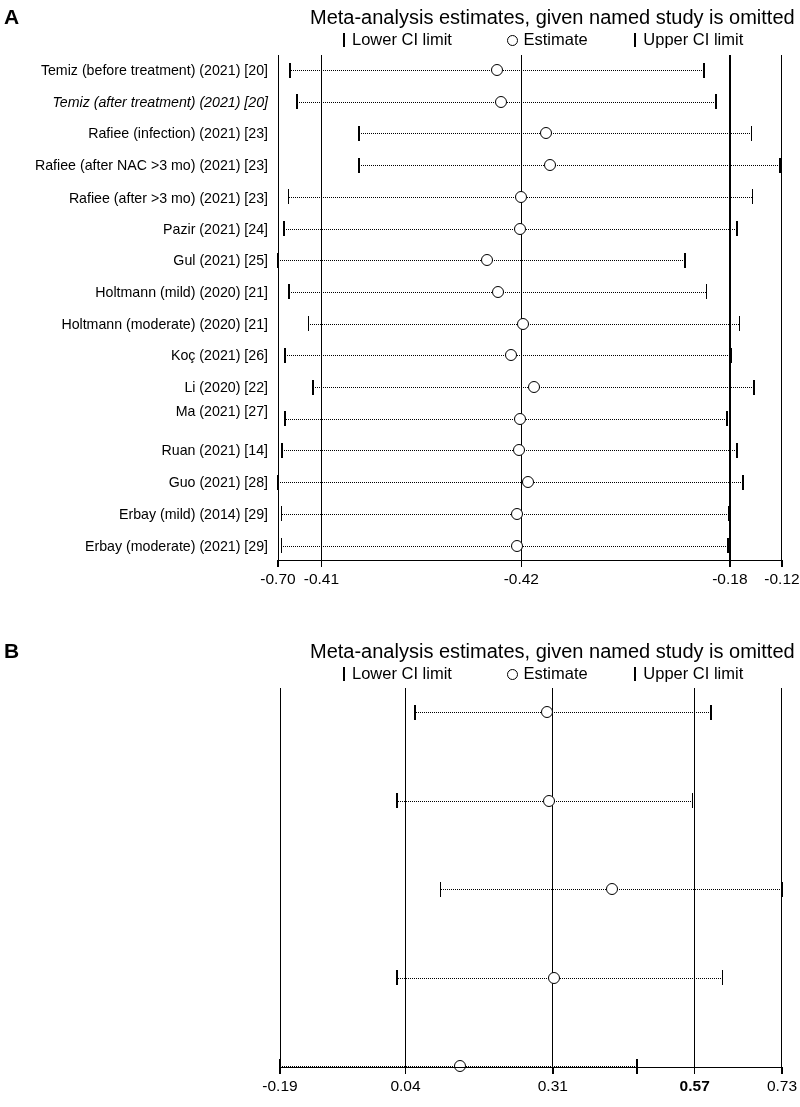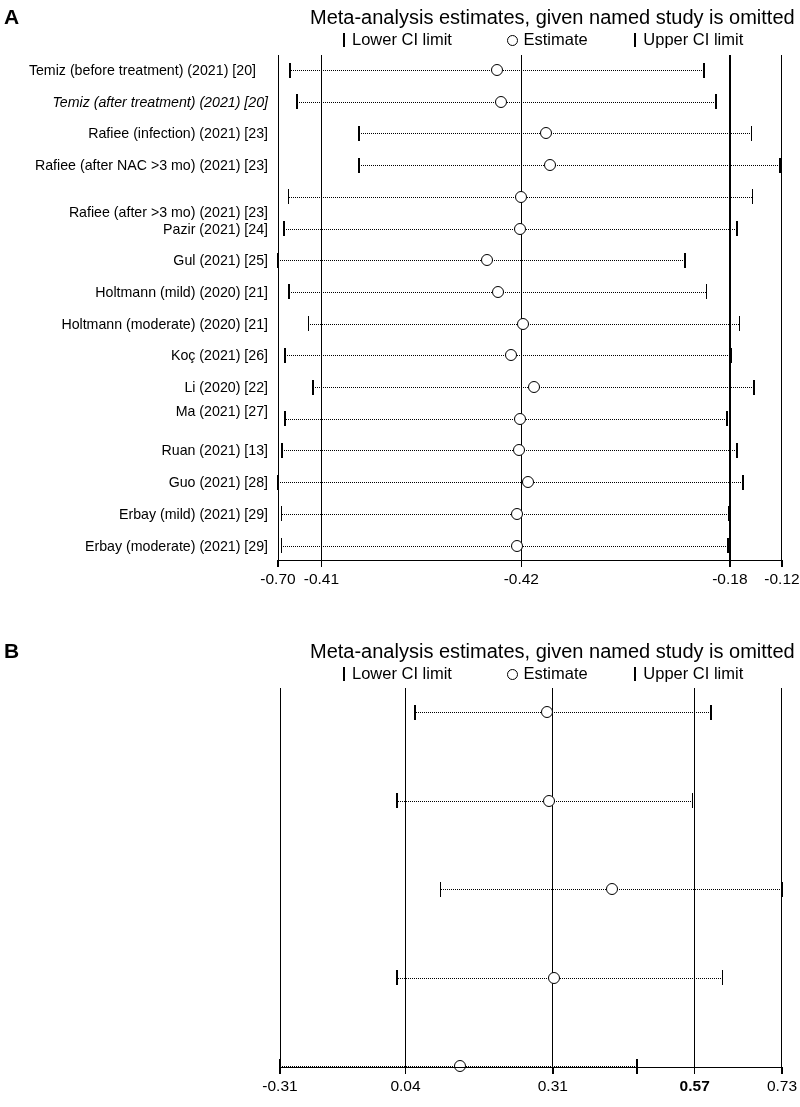--- a/index.html
+++ b/index.html
@@ -261,35 +261,35 @@
         <div class="est" style="left: 232.966px;"></div>
       </div>
       <div class="row" style="top: 490.5px;">
         <div class="ci-line" style="left: 3.47586px; width: 446.648px;"></div>
         <div class="cap" style="left: 2.57586px;"></div>
         <div class="cap" style="left: 449.224px;"></div>
         <div class="est" style="left: 232.966px;"></div>
       </div>
     </div>
   <div id="labels-a">
-      <div class="ylabel" style="top: 63px; right: 544px;">Temiz (before treatment) (2021) [20]</div>
+      <div class="ylabel" style="top: 63px; right: 532px;">Temiz (before treatment) (2021) [20]</div>
       <div class="ylabel" style="top: 94.7px; right: 532px; font-style: italic;">Temiz (after treatment) (2021) [20]</div>
       <div class="ylabel" style="top: 126.4px; right: 532px;">Rafiee (infection) (2021) [23]</div>
       <div class="ylabel" style="top: 158.1px; right: 532px;">Rafiee (after NAC &gt;3 mo) (2021) [23]</div>
-      <div class="ylabel" style="top: 205px; right: 532px;">Rafiee (after &gt;3 mo) (2021) [23]</div>
+      <div class="ylabel" style="top: 191px; right: 532px;">Rafiee (after &gt;3 mo) (2021) [23]</div>
       <div class="ylabel" style="top: 221.5px; right: 532px;">Pazir (2021) [24]</div>
       <div class="ylabel" style="top: 253.2px; right: 532px;">Gul (2021) [25]</div>
       <div class="ylabel" style="top: 284.9px; right: 532px;">Holtmann (mild) (2020) [21]</div>
       <div class="ylabel" style="top: 316.6px; right: 532px;">Holtmann (moderate) (2020) [21]</div>
       <div class="ylabel" style="top: 348.3px; right: 532px;">Koç (2021) [26]</div>
       <div class="ylabel" style="top: 380px; right: 532px;">Li (2020) [22]</div>
       <div class="ylabel" style="top: 404px; right: 532px; text-align: center;">Ma (2021) [27]</div>
-      <div class="ylabel" style="top: 443.4px; right: 532px;">Ruan (2021) [13]</div>
+      <div class="ylabel" style="top: 443.4px; right: 532px;">Ruan (2021) [14]</div>
       <div class="ylabel" style="top: 475.1px; right: 532px;">Guo (2021) [28]</div>
-      <div class="ylabel" style="top: 506.8px; right: 532px;">Erbay (mild) (2021) [29]</div>
+      <div class="ylabel" style="top: 506.8px; right: 532px;">Erbay (mild) (2014) [29]</div>
       <div class="ylabel" style="top: 538.5px; right: 532px;">Erbay (moderate) (2021) [29]</div>
     </div>
   <div id="axis-a">
       <div class="axis" style="left: 278px; top: 560px; width: 504px;"></div>
       <div class="tick" style="left: 277.3px; top: 560px;"></div>
       <div class="ticklabel" style="left: 278px; top: 571px;">-0.70</div>
       <div class="tick" style="left: 320.748px; top: 560px;"></div>
       <div class="ticklabel" style="left: 321.448px; top: 571px;">-0.41</div>
       <div class="tick" style="left: 520.61px; top: 560px;"></div>
       <div class="ticklabel" style="left: 521.31px; top: 571px;">-0.42</div>
@@ -348,21 +348,21 @@
         <div class="ci-line" style="left: 0px; width: 356.857px;"></div>
         <div class="cap" style="left: -0.9px;"></div>
         <div class="cap" style="left: 355.957px;"></div>
         <div class="est" style="left: 174.065px;"></div>
       </div>
     </div>
   <div id="labels-b"></div>
   <div id="axis-b">
       <div class="axis" style="left: 280px; top: 467px; width: 502px;"></div>
       <div class="tick" style="left: 279.3px; top: 467px;"></div>
-      <div class="ticklabel" style="left: 280px; top: 478px;">-0.31</div>
+      <div class="ticklabel" style="left: 280px; top: 478px;">-0.19</div>
       <div class="tick" style="left: 404.8px; top: 467px;"></div>
       <div class="ticklabel" style="left: 405.5px; top: 478px;">0.04</div>
       <div class="tick" style="left: 552.126px; top: 467px;"></div>
       <div class="ticklabel" style="left: 552.826px; top: 478px;">0.31</div>
       <div class="tick" style="left: 693.996px; top: 467px;"></div>
       <div class="ticklabel" style="left: 694.696px; top: 478px; font-weight: bold;">0.57</div>
       <div class="tick" style="left: 781.3px; top: 467px;"></div>
       <div class="ticklabel" style="left: 782px; top: 478px;">0.73</div>
     </div>
 </div>

